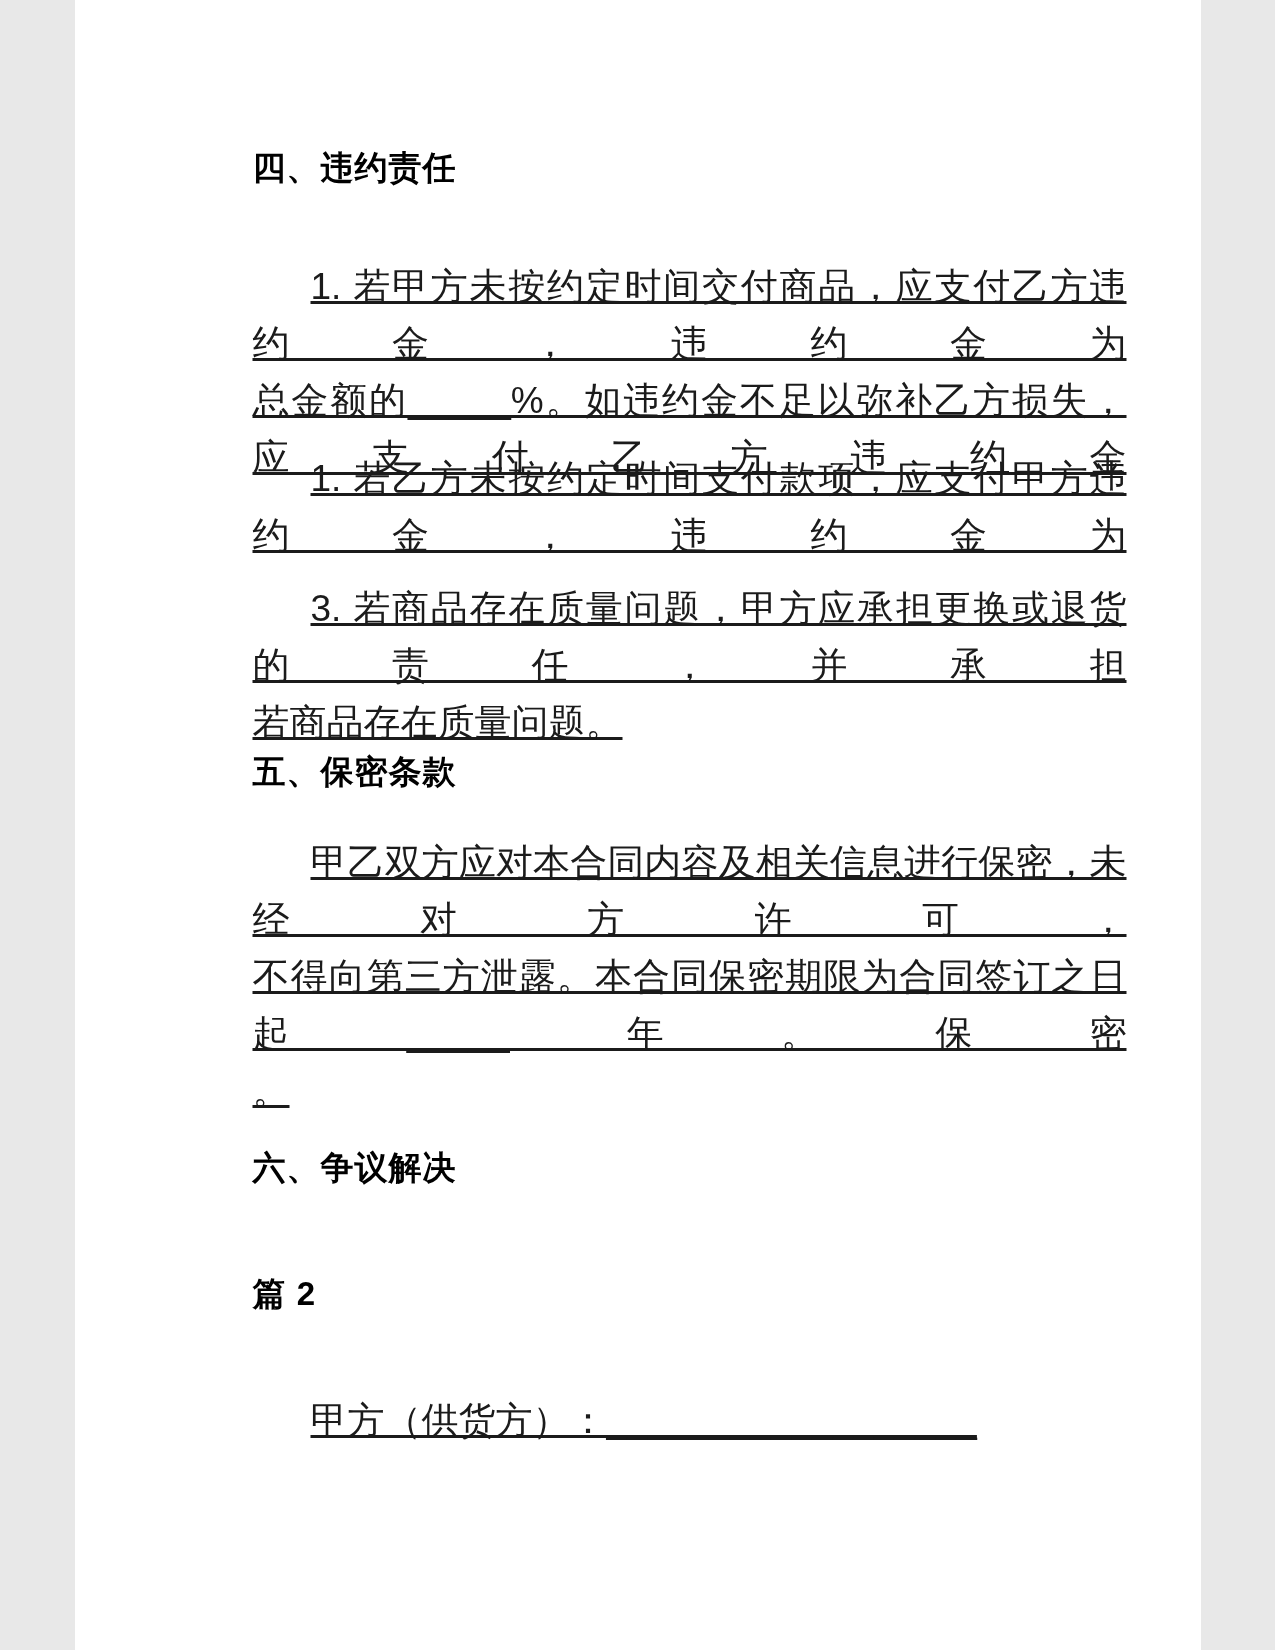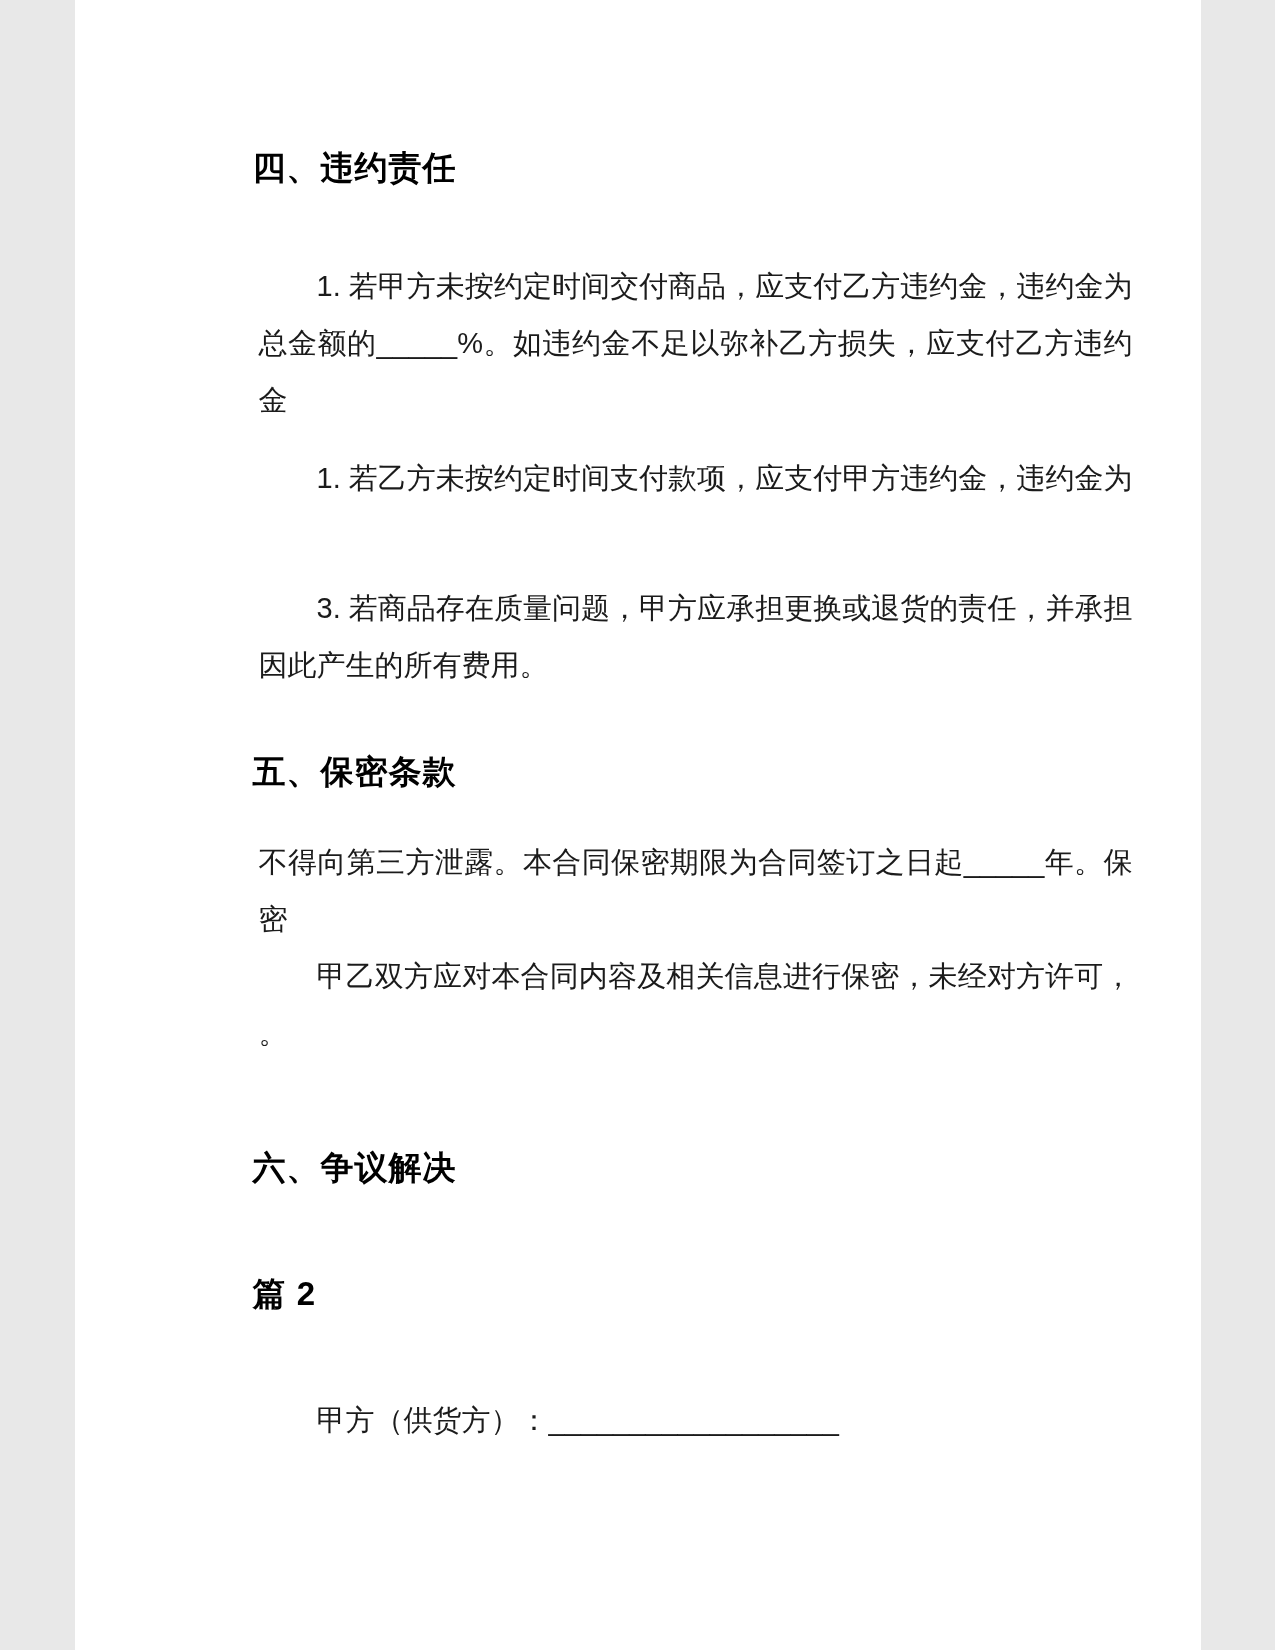--- a/index.html
+++ b/index.html
@@ -23,25 +23,26 @@
     width: 874px;
     margin: 0;
     font-size: 33px;
     line-height: 44px;
     font-weight: 700;
     color: #000000;
     letter-spacing: 1px;
   }
   .para {
     position: absolute;
-    left: 184px;
+    left: 178px;
     width: 874px;
-    font-size: 29px;
+    font-size: 37px;
     line-height: 57px;
     font-weight: 400;
+    text-decoration: underline;
   }
   .line {
     width: 874px;
   }
   .line.indent {
     text-indent: 58px;
   }
   .line.full {
     text-align: justify;
     text-align-last: justify;
@@ -58,28 +59,28 @@
     <div class="line indent full">1. 若甲方未按约定时间交付商品，应支付乙方违约金，违约金为</div>
     <div class="line full">总金额的_____%。如违约金不足以弥补乙方损失，应支付乙方违约金</div>
   </div>
 
   <div class="para" style="top:450px">
     <div class="line indent full">1. 若乙方未按约定时间支付款项，应支付甲方违约金，违约金为</div>
   </div>
 
   <div class="para" style="top:580px">
     <div class="line indent full">3. 若商品存在质量问题，甲方应承担更换或退货的责任，并承担</div>
-    <div class="line">因此产生的所有费用。</div>
+    <div class="line">若商品存在质量问题。</div>
   </div>
 
   <h2 class="heading" style="top:750px">五、保密条款</h2>
 
   <div class="para" style="top:834px">
+    <div class="line indent full">甲乙双方应对本合同内容及相关信息进行保密，未经对方许可，</div>
     <div class="line full">不得向第三方泄露。本合同保密期限为合同签订之日起_____年。保密</div>
-    <div class="line indent full">甲乙双方应对本合同内容及相关信息进行保密，未经对方许可，</div>
     <div class="line">。</div>
   </div>
 
   <h2 class="heading" style="top:1146px">六、争议解决</h2>
 
   <h2 class="heading" style="top:1272px">篇 2</h2>
 
   <div class="para" style="top:1392px">
     <div class="line indent">甲方（供货方）：__________________</div>
   </div>

